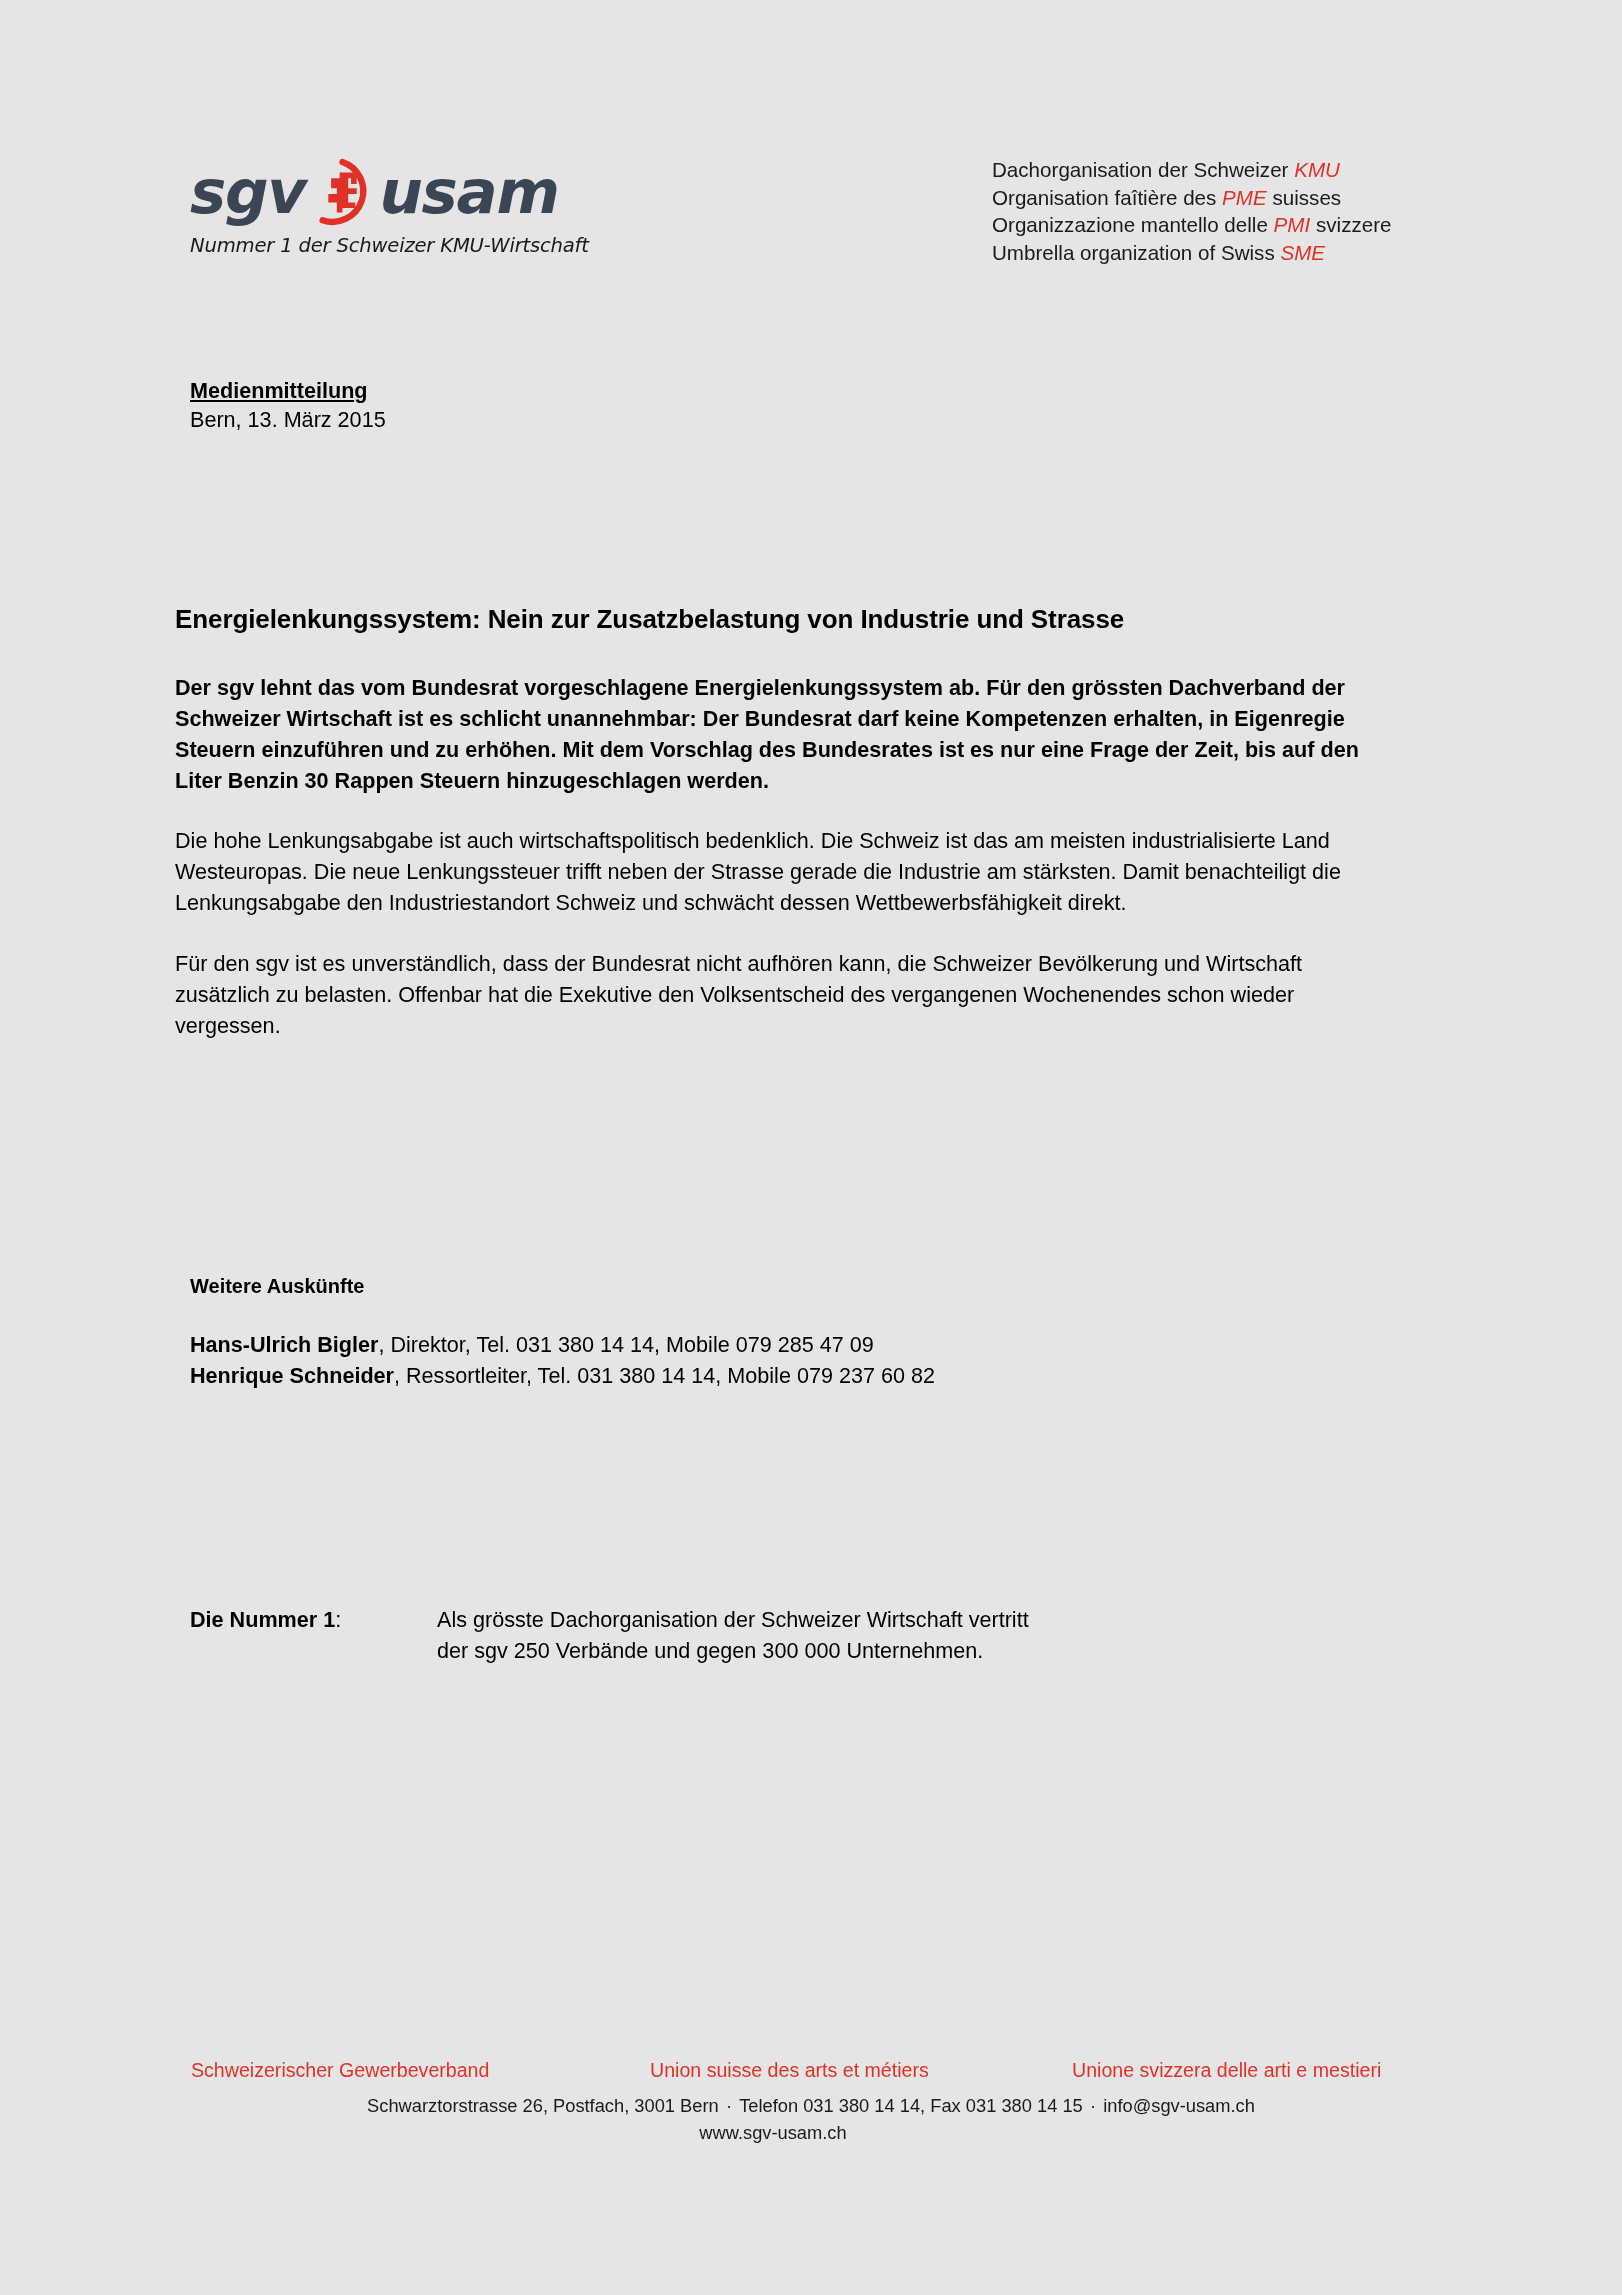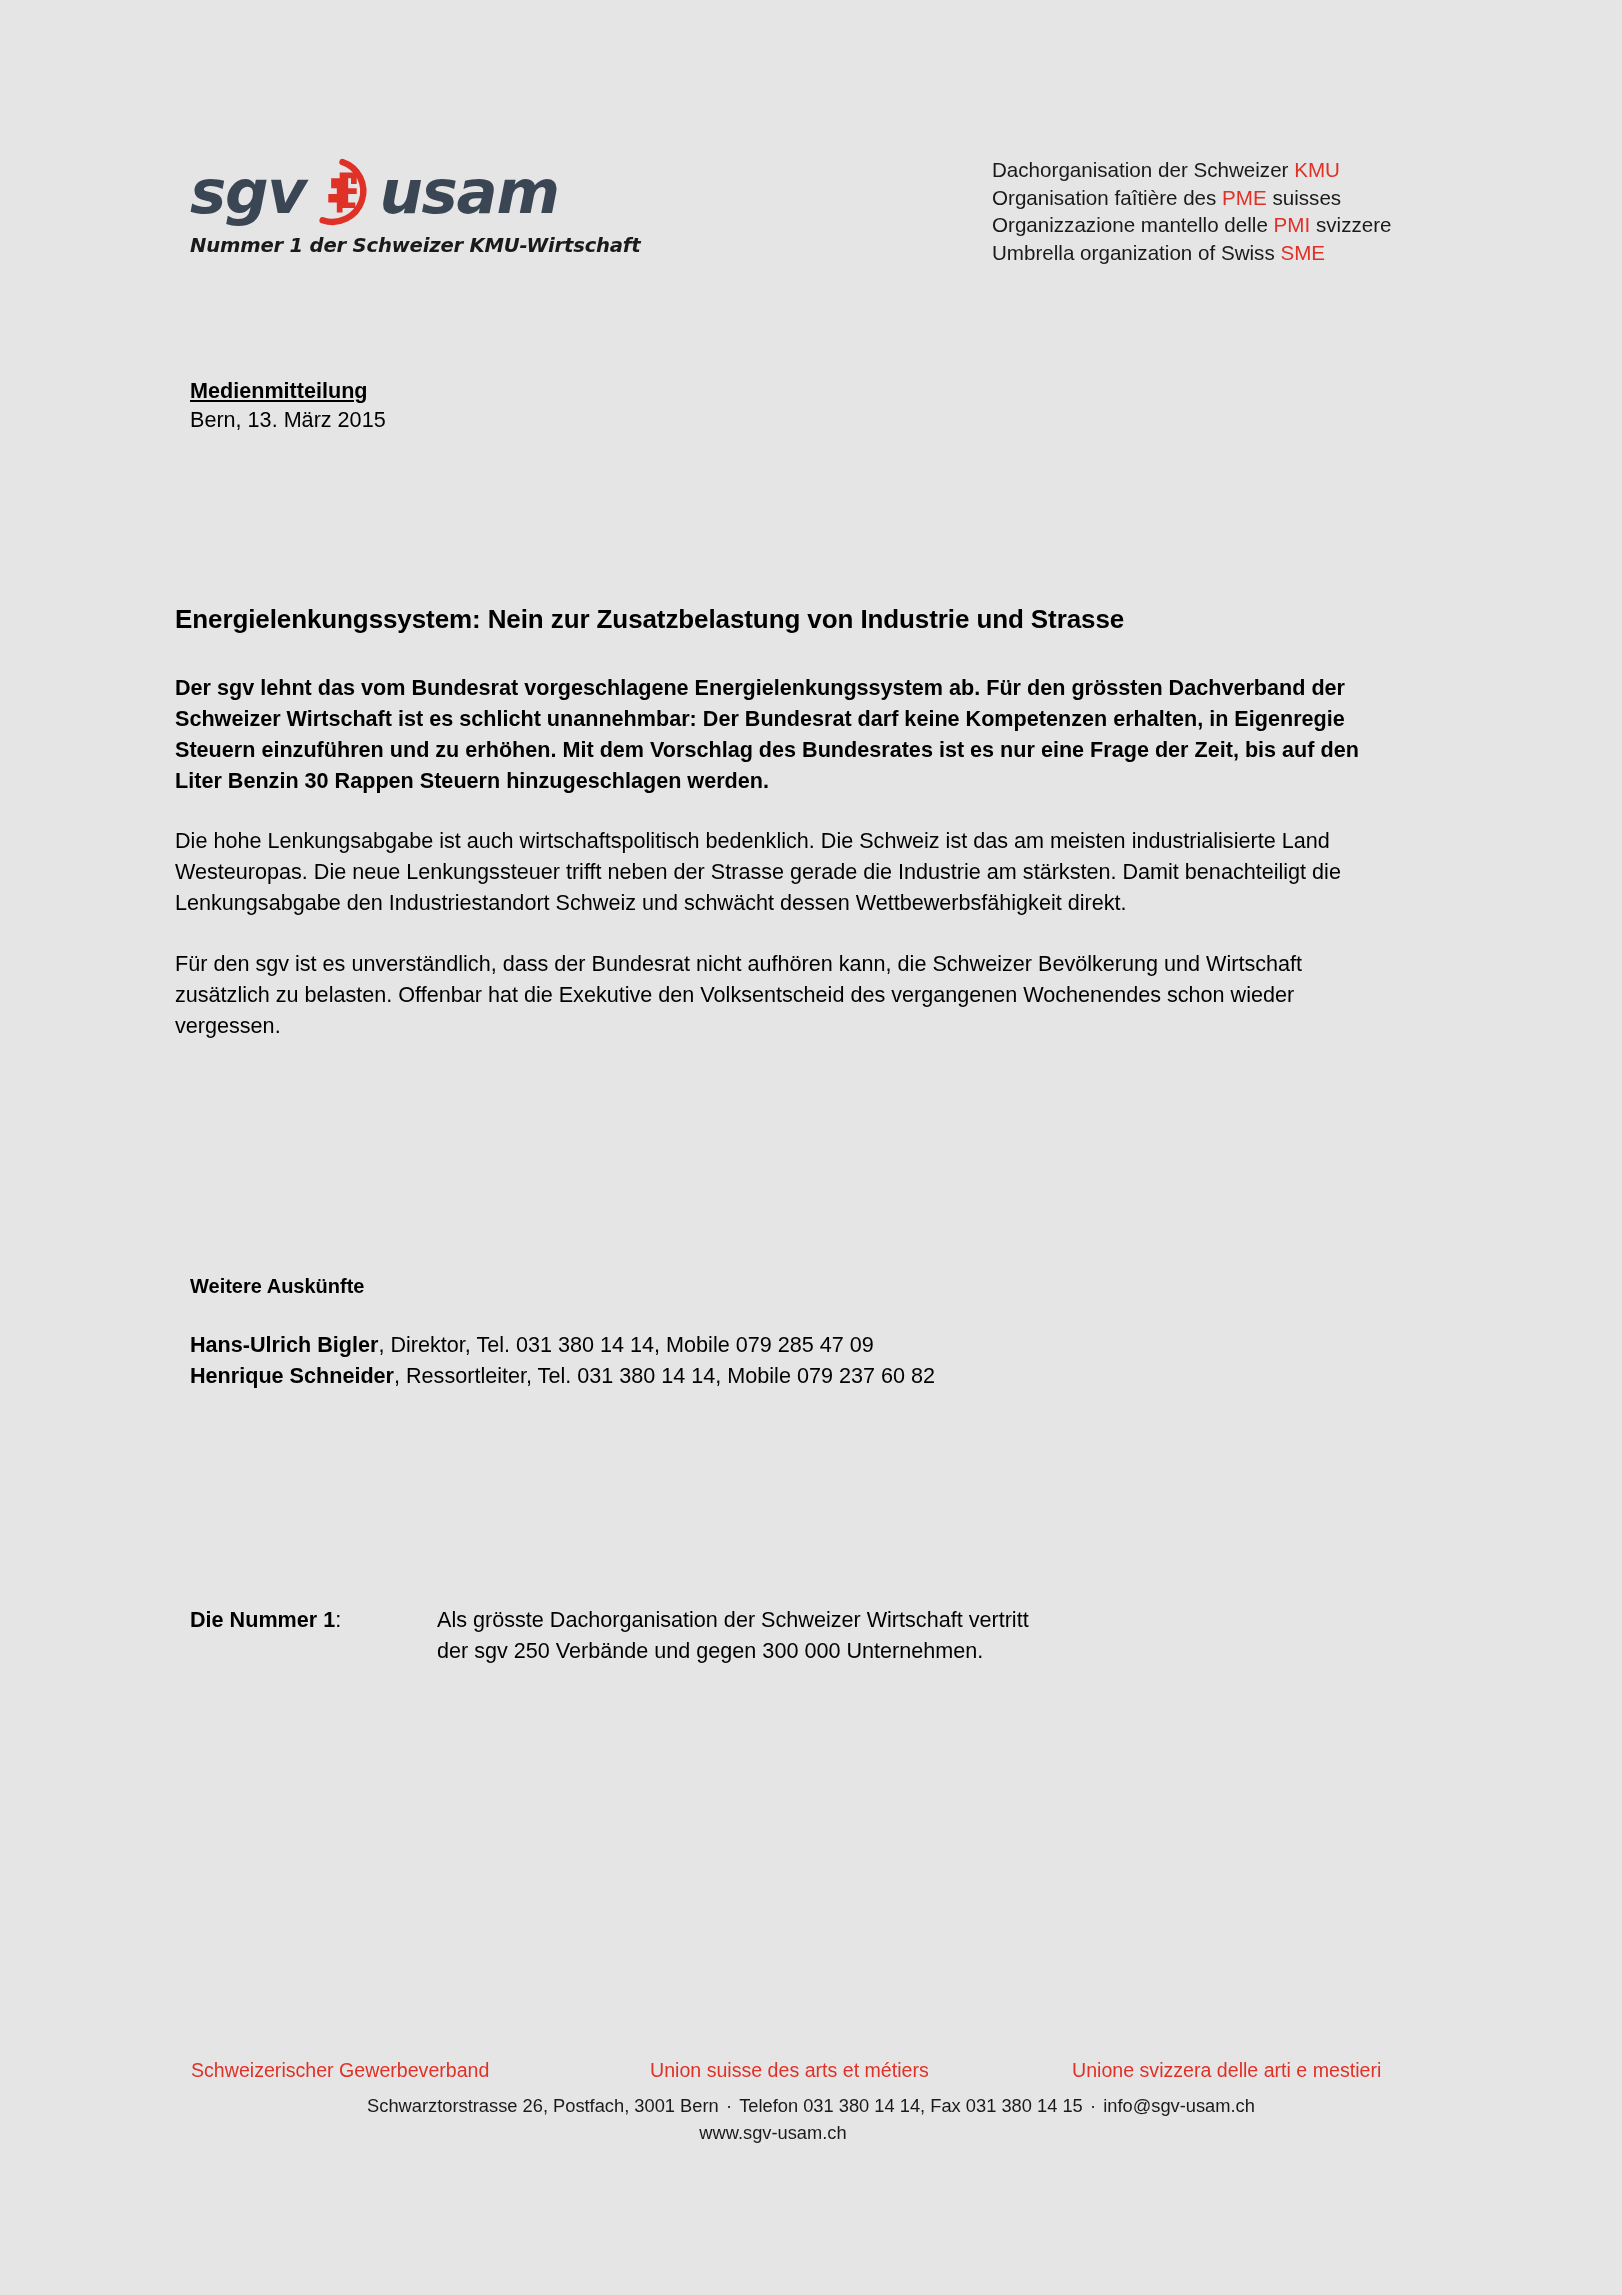--- a/index.html
+++ b/index.html
@@ -54,37 +54,37 @@
     height: 71px;
     margin: 0 1.3px;
     flex: none;
     position: relative;
     top: 1.3px;
   }
   .logo-tagline {
     margin-top: 6.5px;
     font-family: "DejaVu Sans", sans-serif;
     font-style: italic;
-    font-weight: 700;
+    font-weight: 400;
     font-size: 19.6px;
     letter-spacing: -0.2px;
     color: #1a1a1a;
     white-space: nowrap;
   }
 
   .org-langs {
     position: absolute;
     left: 992px;
     top: 156px;
     font-size: 20.6px;
     line-height: 27.5px;
     color: #1a1a1a;
     white-space: nowrap;
   }
-  .org-langs .acc { color: #e03127; }
+  .org-langs .acc { color: #e03127; font-style: italic; }
 
   
   .release-meta {
     position: absolute;
     left: 190px;
     top: 376px;
     font-size: 21.6px;
     line-height: 29.4px;
   }
   .release-meta .kicker {

